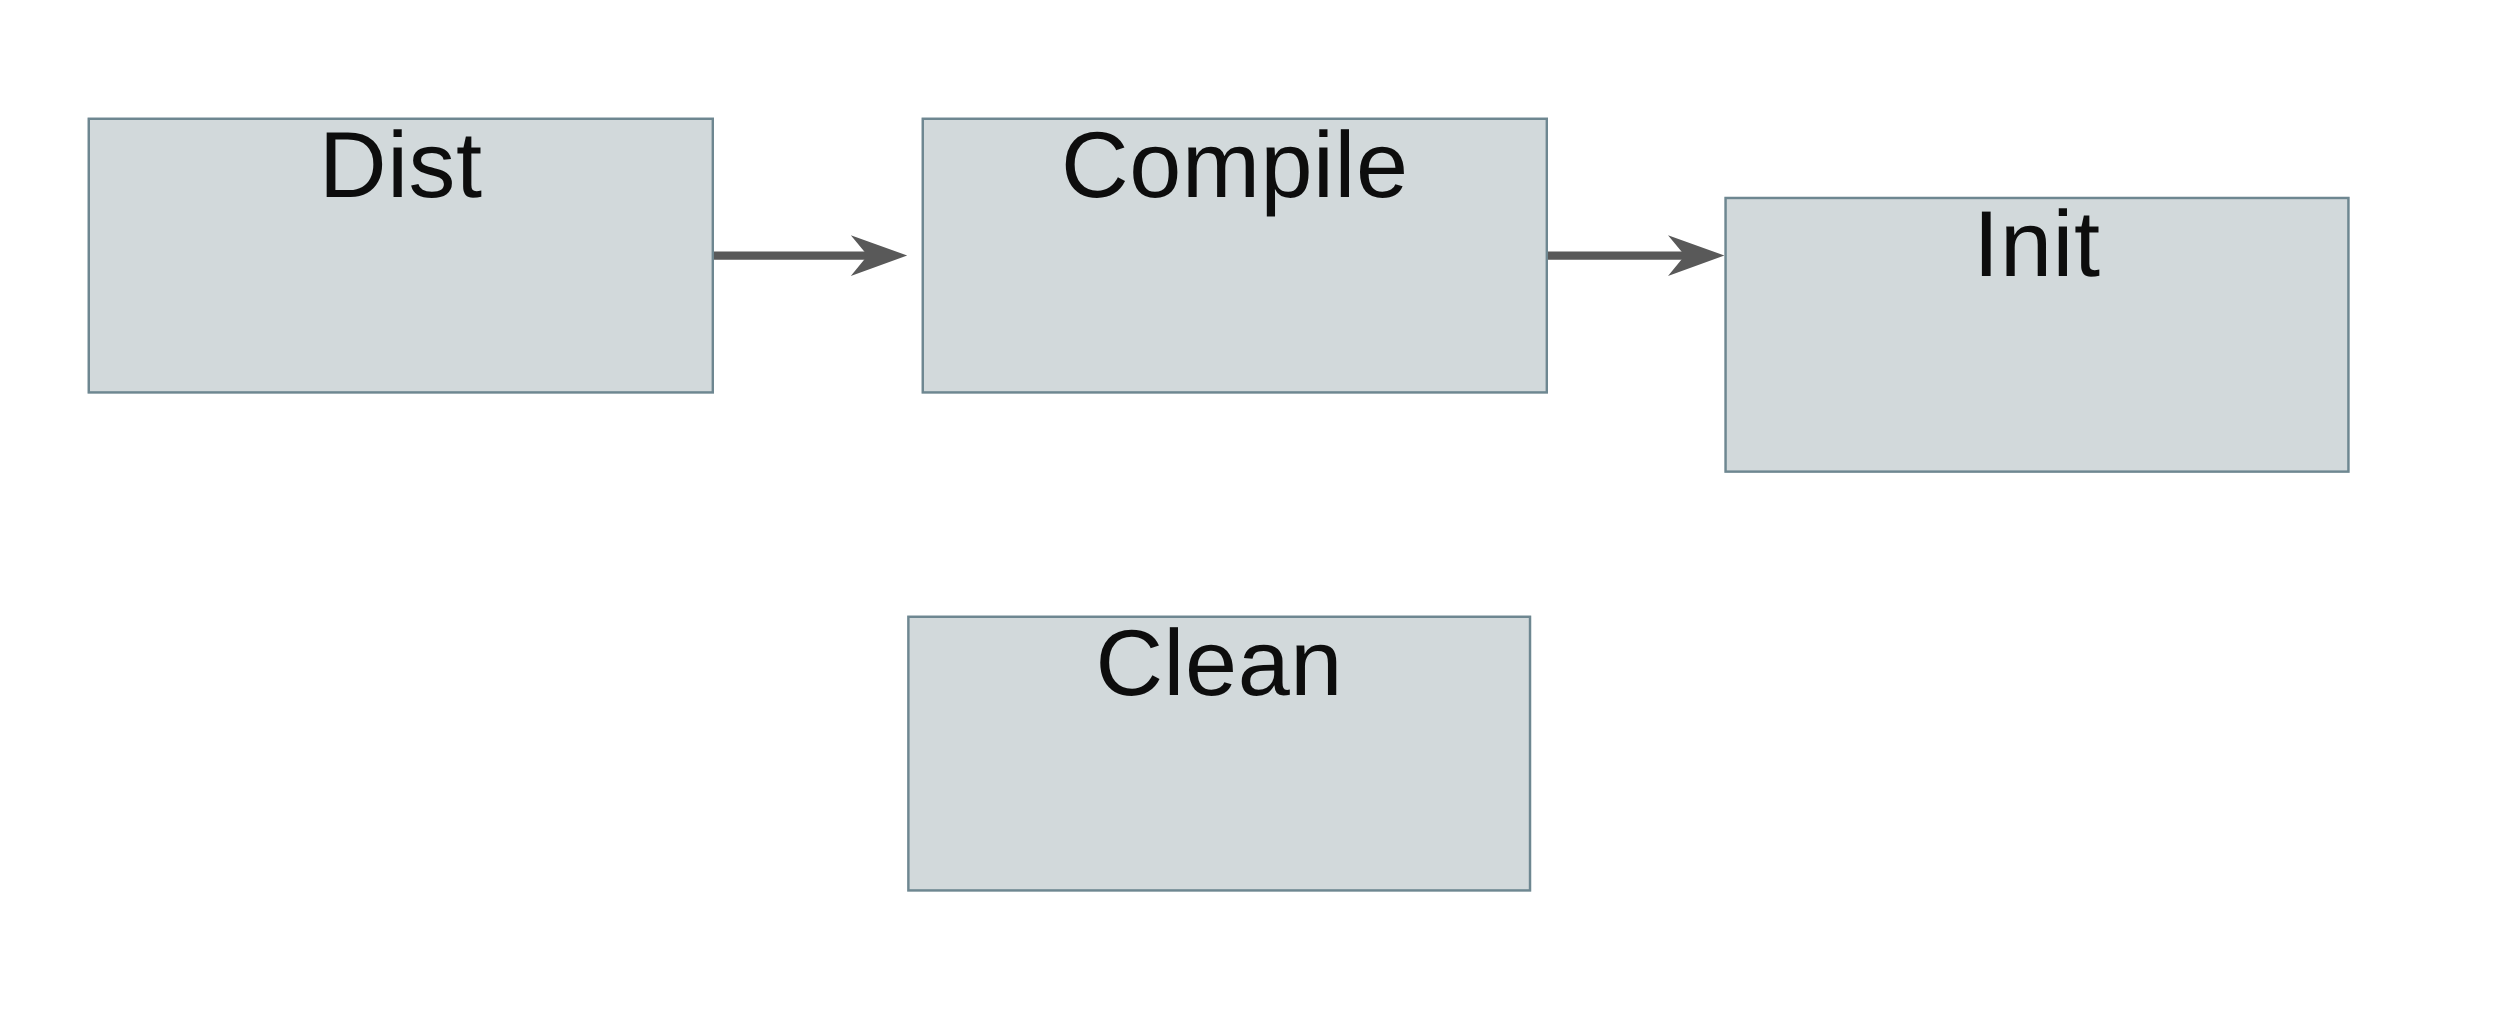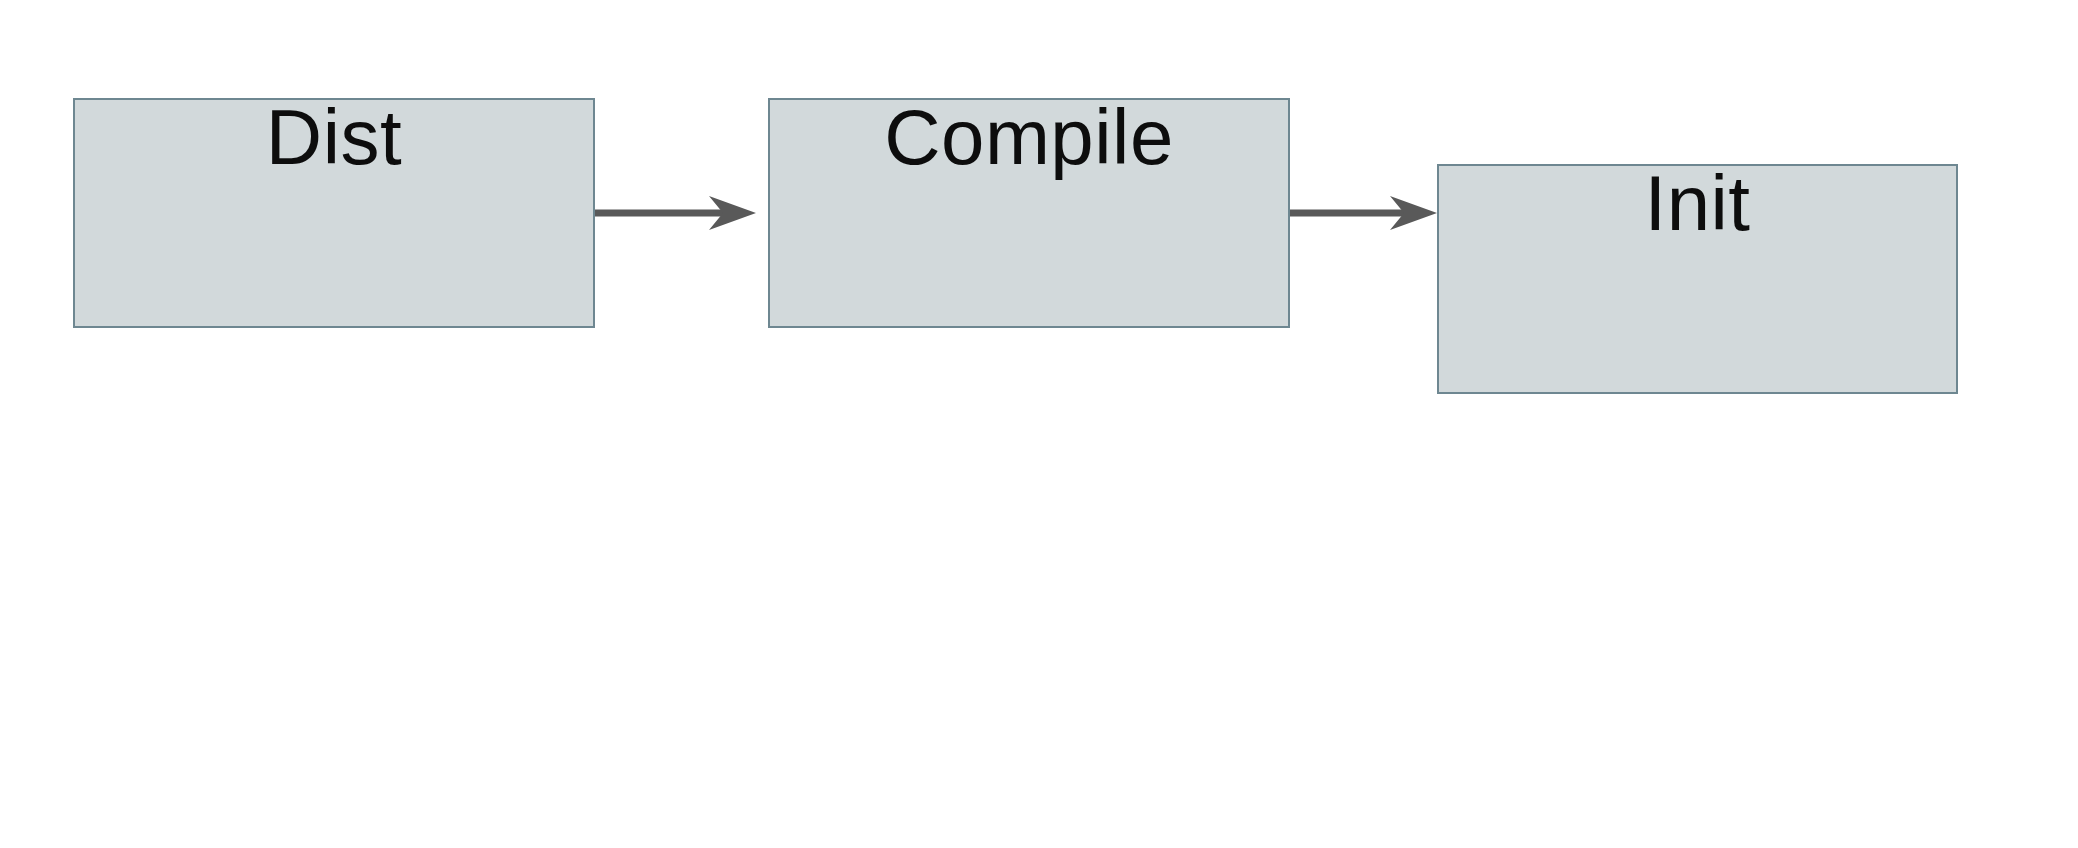--- a/index.html
+++ b/index.html
@@ -82,14 +82,17 @@
   </div>
 
   <div class="node node-compile">
     <span class="label">Compile</span>
   </div>
 
   <div class="node node-init">
     <span class="label">Init</span>
   </div>
 
+  <div class="node node-clean">
+    <span class="label">Clean</span>
+  </div>
 
 </div>
 
 </body></html>

